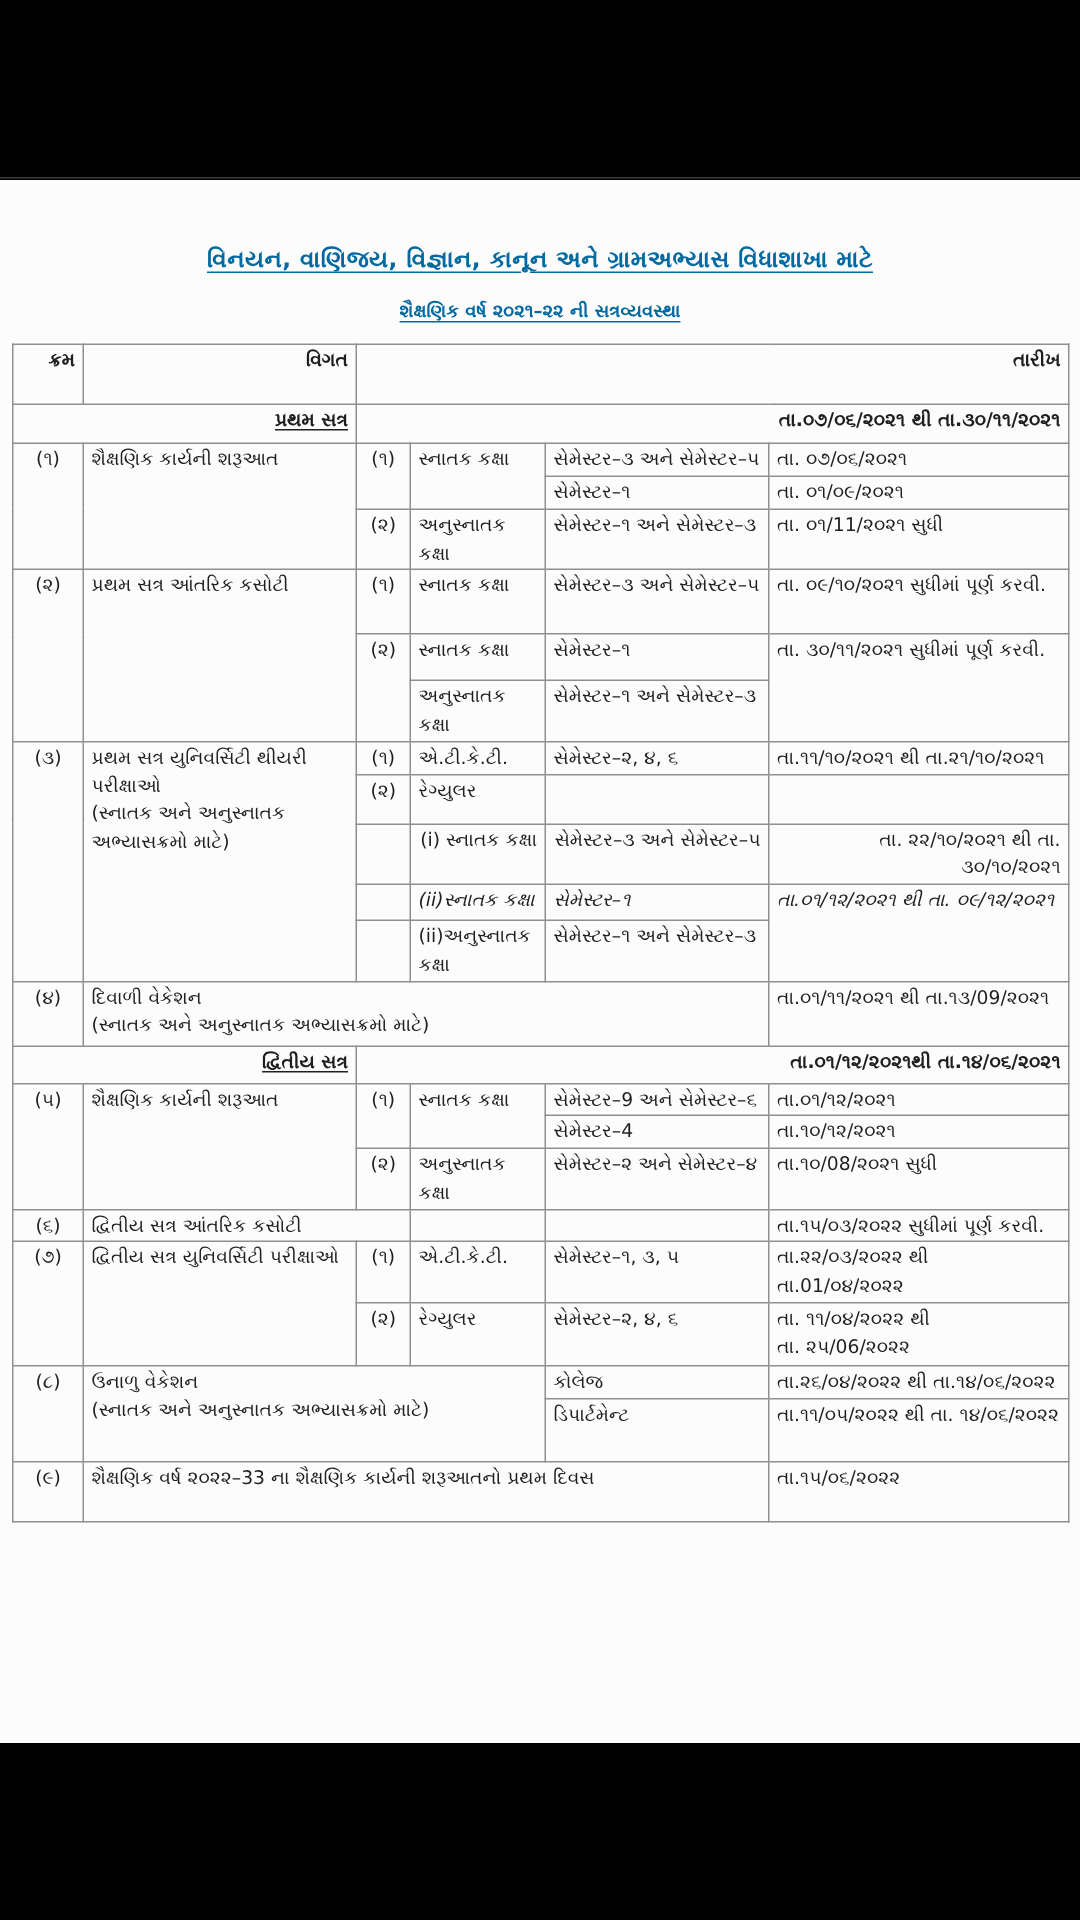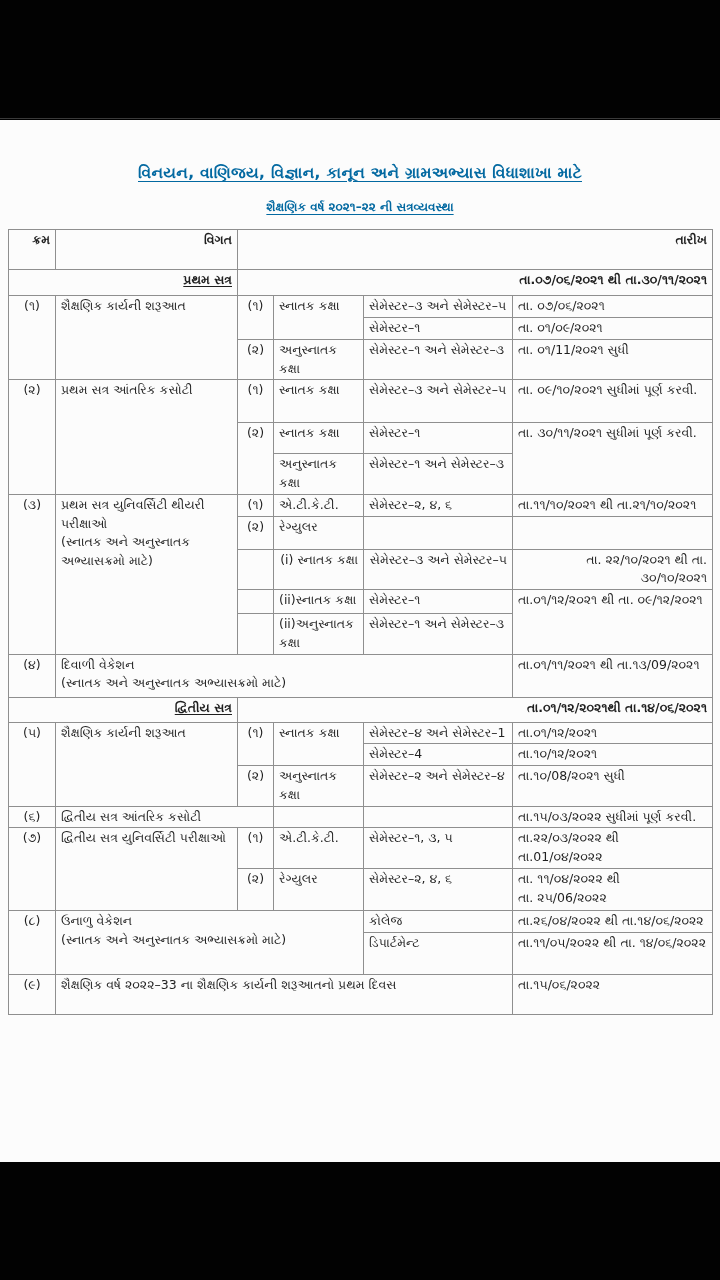--- a/index.html
+++ b/index.html
@@ -30,21 +30,21 @@
     font-size: 12.5px;
     color: #1f1f1f;
     line-height: 1.5;
     overflow: hidden;
   }
   .center { text-align: center; }
   .bold { font-weight: bold; text-align: right; }
   .vmid { vertical-align: middle; }
   .pl8 { padding-left: 8px; }
   .ul { text-decoration: underline; text-underline-offset: 2px; }
-  .rh21 { height: 21px; } .rh22 { height: 22px; } .rh24 { height: 24px; }
+  .rh21 { height: 21px; } .rh22 { height: 22px; } .rh24 { height: 24px; font-style: italic; }
   .rh25 { height: 25px; margin-left: 36px; } .rh26 { height: 26px; } .rh28 { height: 28px; text-align: right; }
   .rh31 { height: 31px; } .rh33 { height: 33px; } .rh37 { height: 37px; }
   .rh40 { height: 40px; } .rh42 { height: 42px; } .rh43 { height: 43px; }
 </style>
 </head>
 <body>
 
 <div class="screen">
   <div class="letterbox top"></div>
 
@@ -159,21 +159,21 @@
       <tr class="rh25">
         <td colspan="2" class="bold pl8"><span class="ul">દ્વિતીય સત્ર</span></td>
         <td colspan="4" class="center bold">તા.૦૧/૧૨/૨૦૨૧થી  તા.૧૪/૦૬/૨૦૨૧</td>
       </tr>
 
       <tr class="rh21">
         <td rowspan="3" class="center">(૫)</td>
         <td rowspan="3" class="pl8">શૈક્ષણિક કાર્યની શરૂઆત</td>
         <td rowspan="2" class="center">(૧)</td>
         <td rowspan="2">સ્નાતક કક્ષા</td>
-        <td>સેમેસ્ટર–૪ અને સેમેસ્ટર–1</td>
+        <td>સેમેસ્ટર–9 અને સેમેસ્ટર–૬</td>
         <td>તા.૦૧/૧૨/૨૦૨૧</td>
       </tr>
       <tr class="rh21">
         <td>સેમેસ્ટર–4</td>
         <td>તા.૧૦/૧૨/૨૦૨૧</td>
       </tr>
       <tr class="rh21">
         <td class="center">(૨)</td>
         <td>અનુસ્નાતક કક્ષા</td>
         <td>સેમેસ્ટર–૨ અને સેમેસ્ટર–૪</td>

